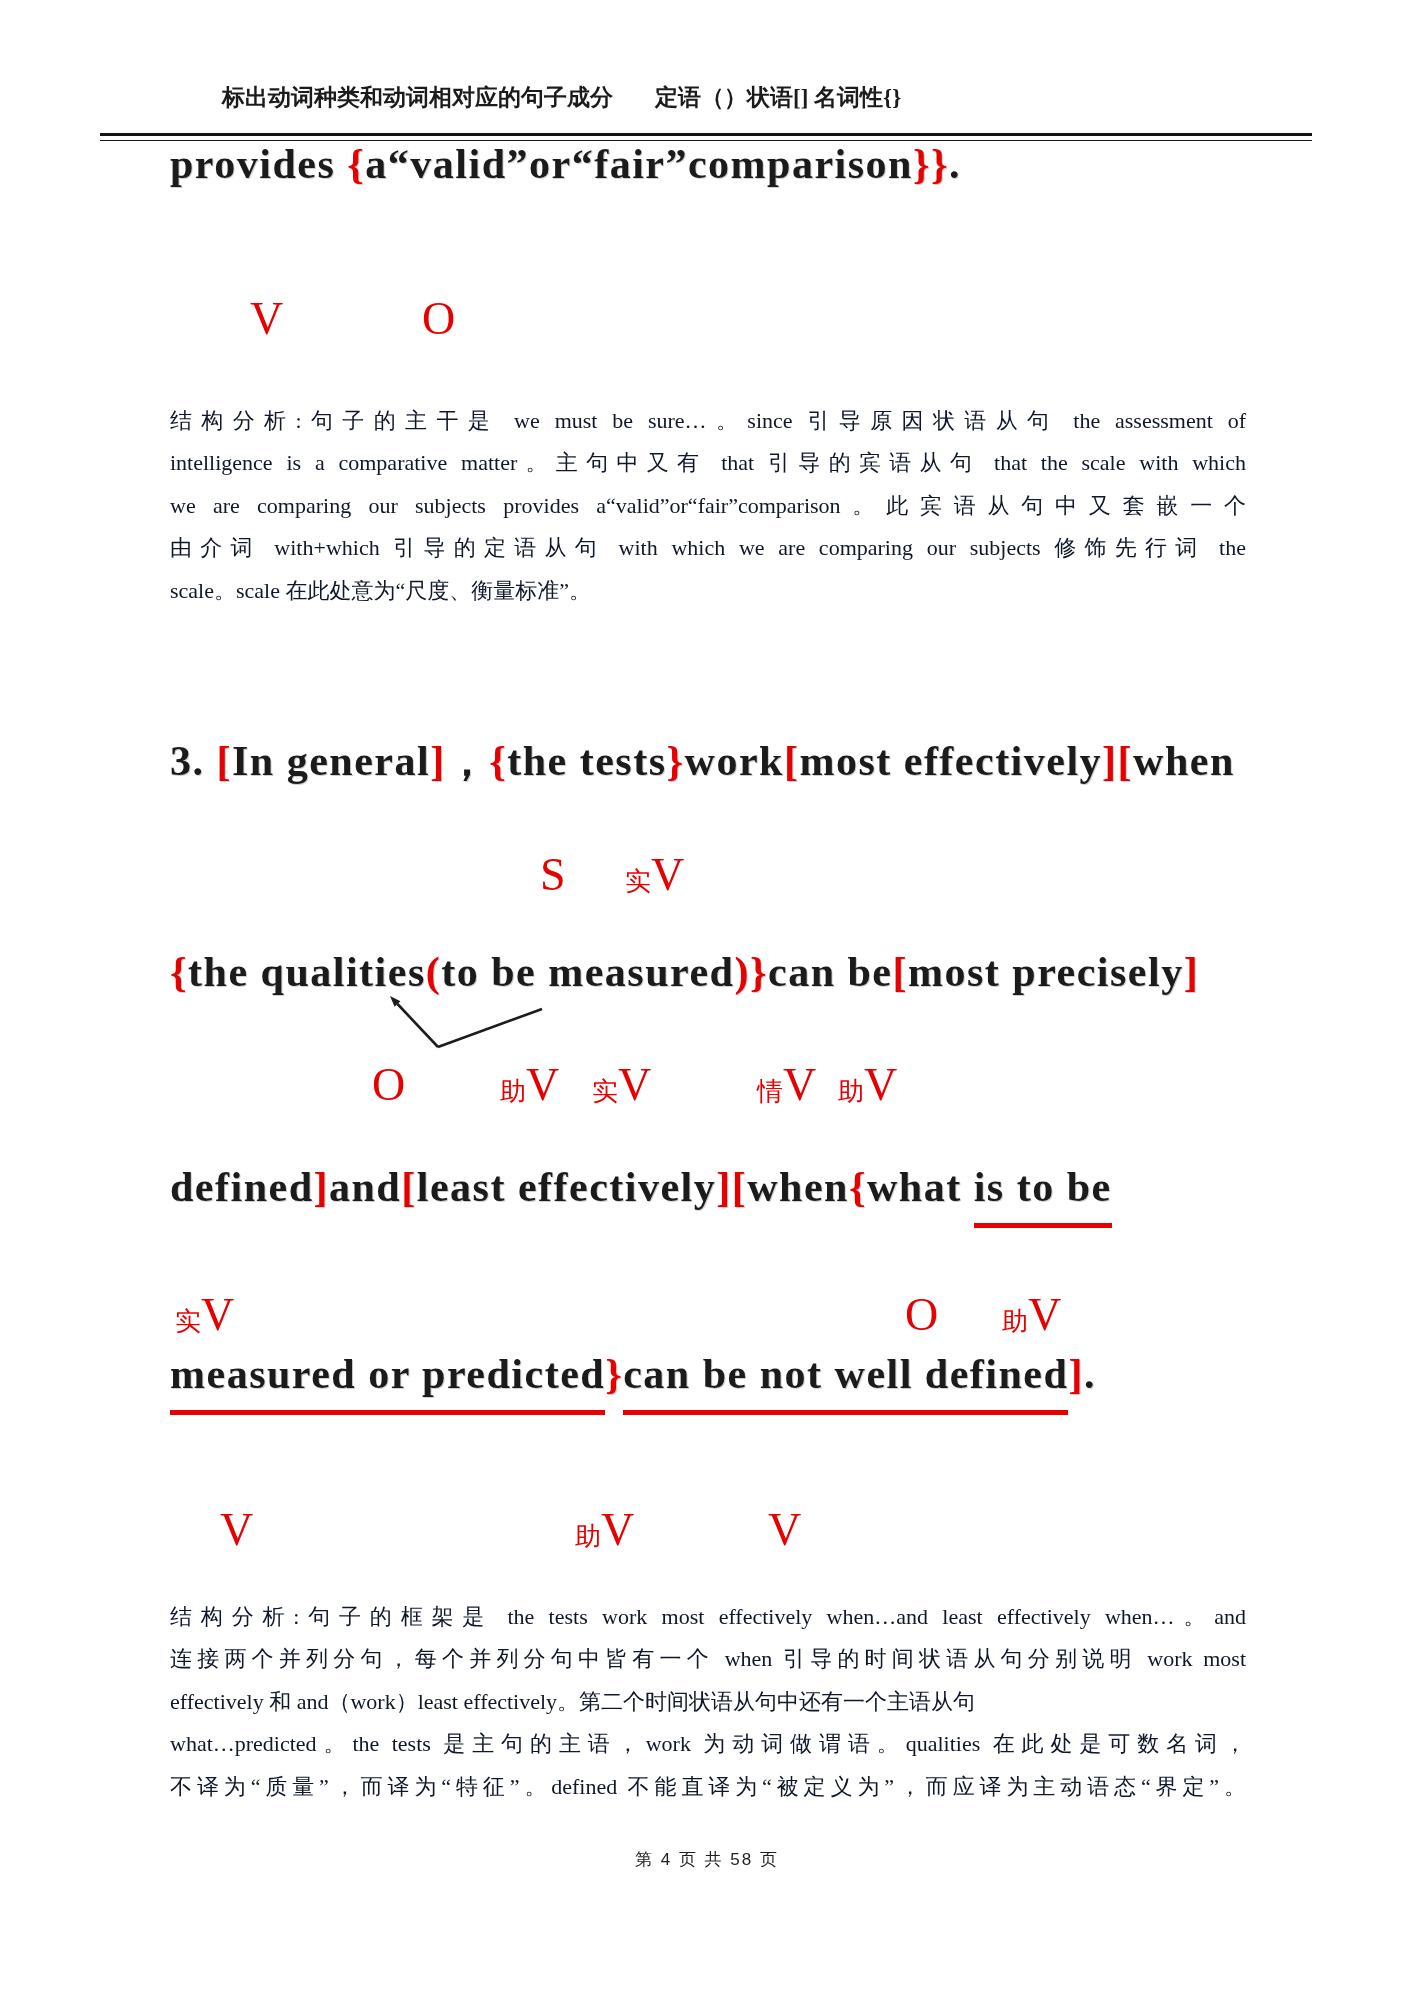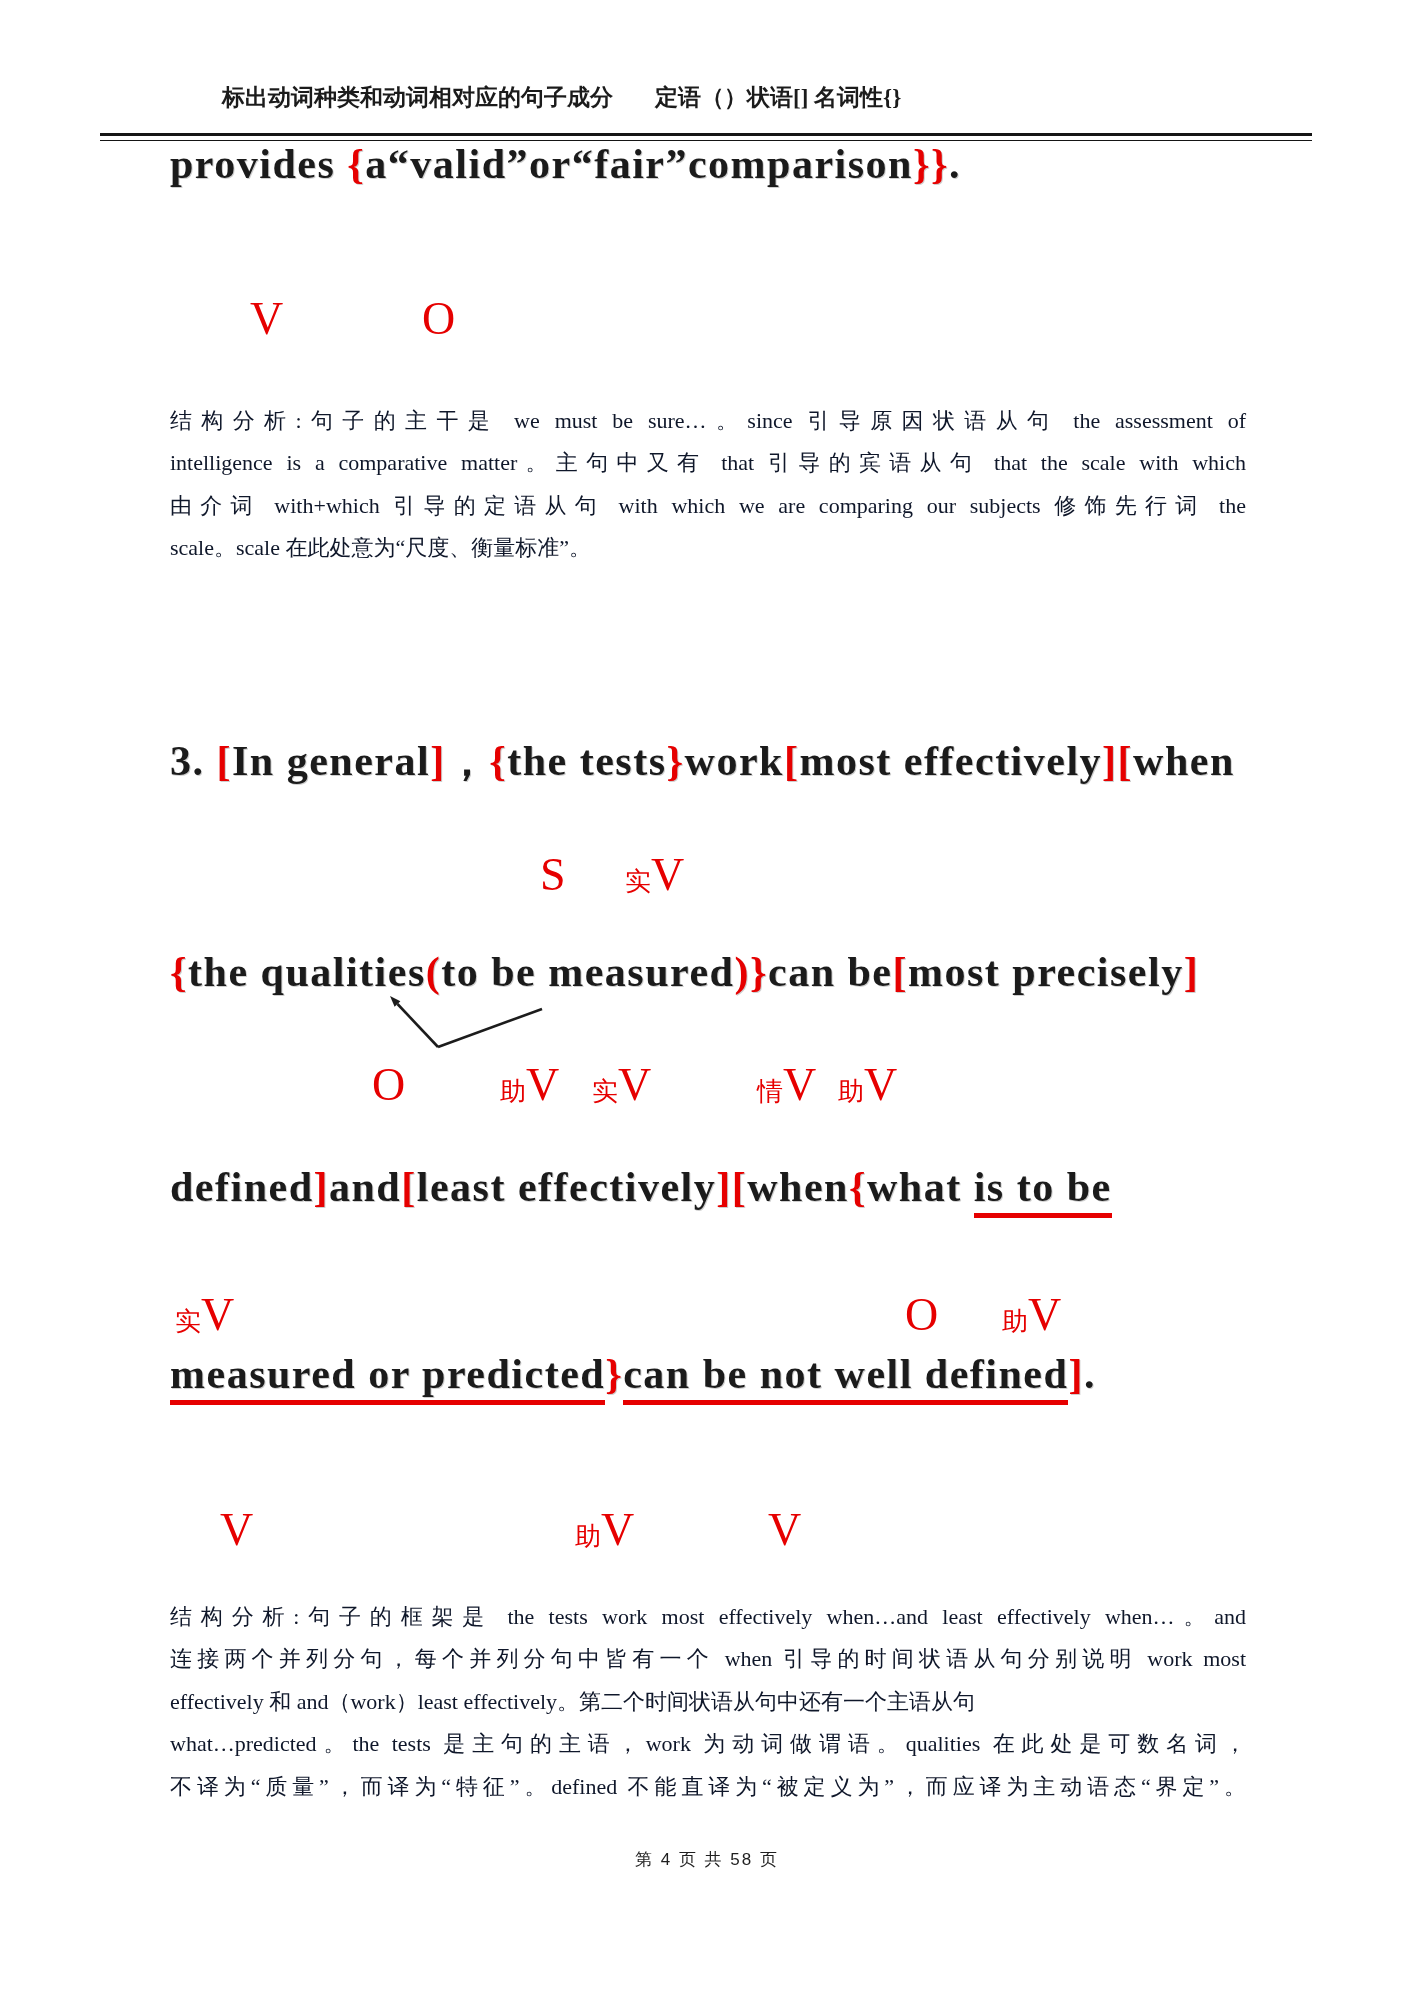--- a/index.html
+++ b/index.html
@@ -20,21 +20,21 @@
   .hdr-rule.thick{ top:133px; height:3px; }
   .hdr-rule.thin { top:140px; height:1px; }
   
   .bigline{
     position:absolute; left:170px; white-space:nowrap;
     font-size:42px; font-weight:bold; letter-spacing:1.5px;
     text-shadow:1px 1px 0 rgba(60,60,60,.25);
   }
   .bigline .red{ color:var(--red); }
   .bigline .blk{ color:var(--ink); }
-  .bigline .uline{ border-bottom:5px solid var(--red); padding-bottom:3px; }
+  .bigline .uline{ border-bottom:5px solid var(--red); padding-bottom:13px; }
   
   .lrow{ position:absolute; left:170px; width:1160px; height:60px; }
   .lab{ position:absolute; top:0; color:var(--red); font-size:46px; white-space:nowrap;
         font-family:"Liberation Serif","DejaVu Serif",serif; }
   .lab .cnl{ font-size:26px; }
   
   .para{ position:absolute; left:170px; width:1076px; font-size:22px;
          line-height:42.4px; color:#0f172a; }
   .pl{ text-align:justify; text-align-last:justify; }
   .pl.short{ text-align-last:left; }
@@ -60,20 +60,21 @@
   <div class="bigline" style="top:140px"><span class="blk">provides </span><span class="red">{</span><span class="blk">a“valid”or“fair”comparison</span><span class="red">}}</span><span class="blk">.</span></div>
 
   <div class="lrow" style="top:292px">
     <span class="lab" style="left:80px">V</span>
     <span class="lab" style="left:252px">O</span>
   </div>
 
   <div class="para" style="top:400px">
     <div class="pl">结构分析:句子的主干是 we must be sure…。since 引导原因状语从句 the assessment of</div>
     <div class="pl">intelligence is a comparative matter。主句中又有 that 引导的宾语从句 that the scale with which</div>
+    <div class="pl">we are comparing our subjects provides a“valid”or“fair”comparison。此宾语从句中又套嵌一个</div>
     <div class="pl">由介词 with+which 引导的定语从句 with which we are comparing our subjects 修饰先行词 the</div>
     <div class="pl short">scale。scale 在此处意为“尺度、衡量标准”。</div>
   </div>
 
   <div class="bigline" style="top:733px"><span class="blk">3. </span><span class="red">[</span><span class="blk">In general</span><span class="red">]</span><span class="blk">，</span><span class="red">{</span><span class="blk">the tests</span><span class="red">}</span><span class="blk">work</span><span class="red">[</span><span class="blk">most effectively</span><span class="red">][</span><span class="blk">when</span></div>
 
   <div class="lrow" style="top:848px">
     <span class="lab" style="left:370px">S</span>
     <span class="lab" style="left:455px"><span class="cnl">实</span><span>V</span></span>
   </div>

